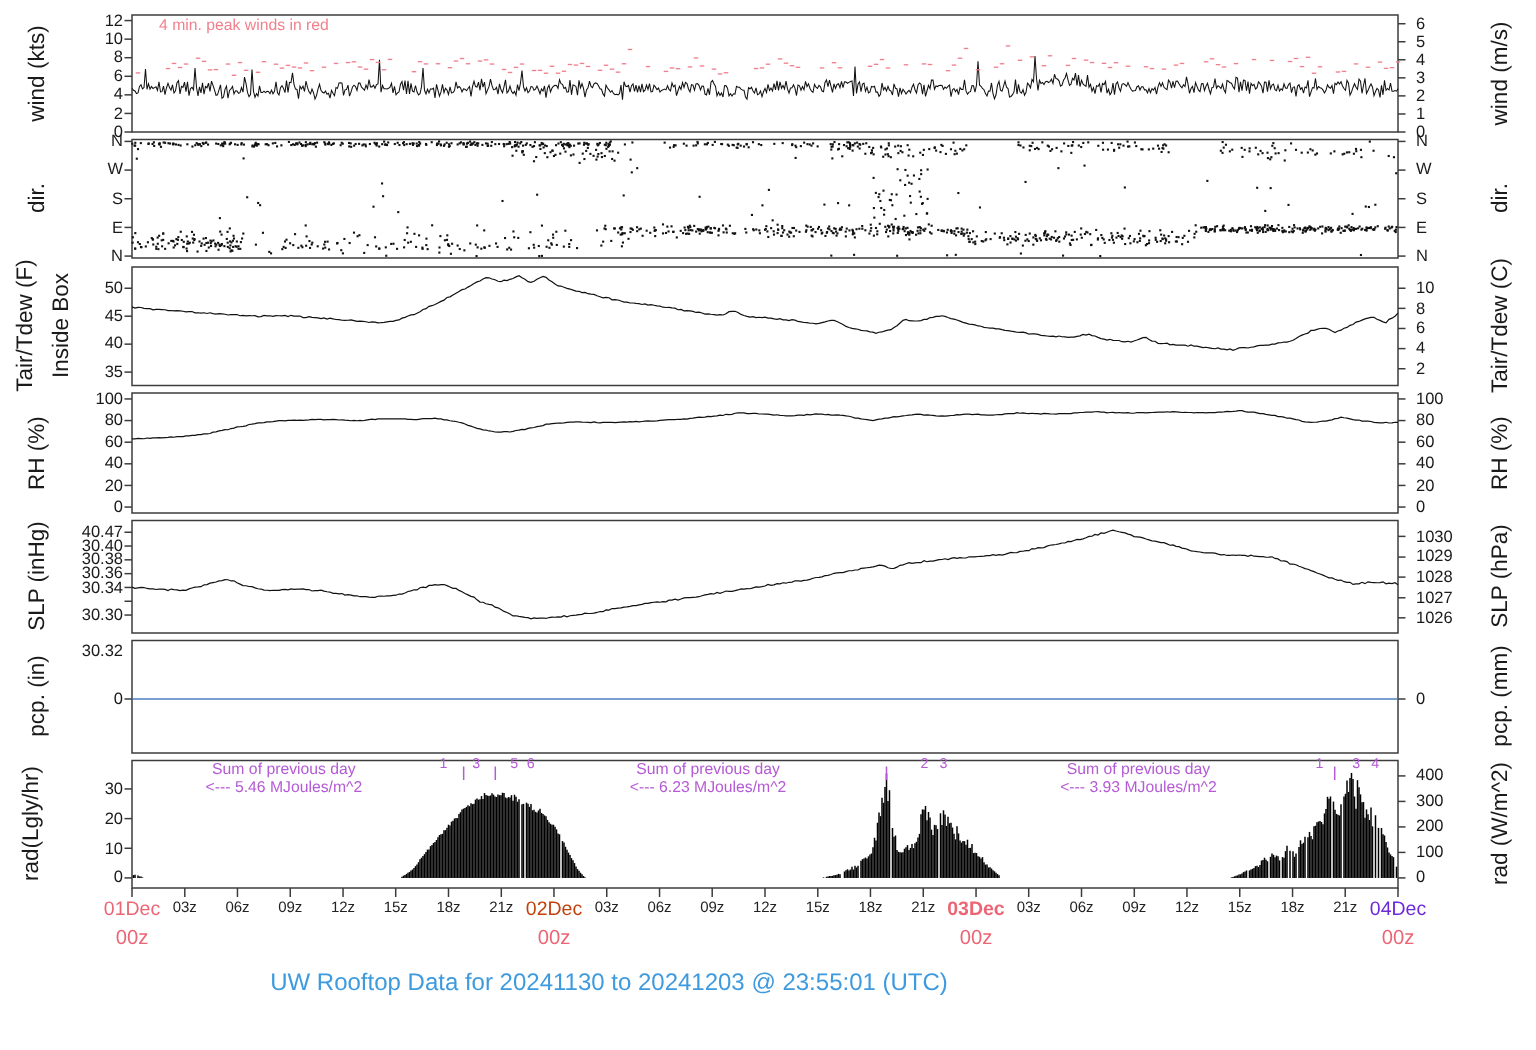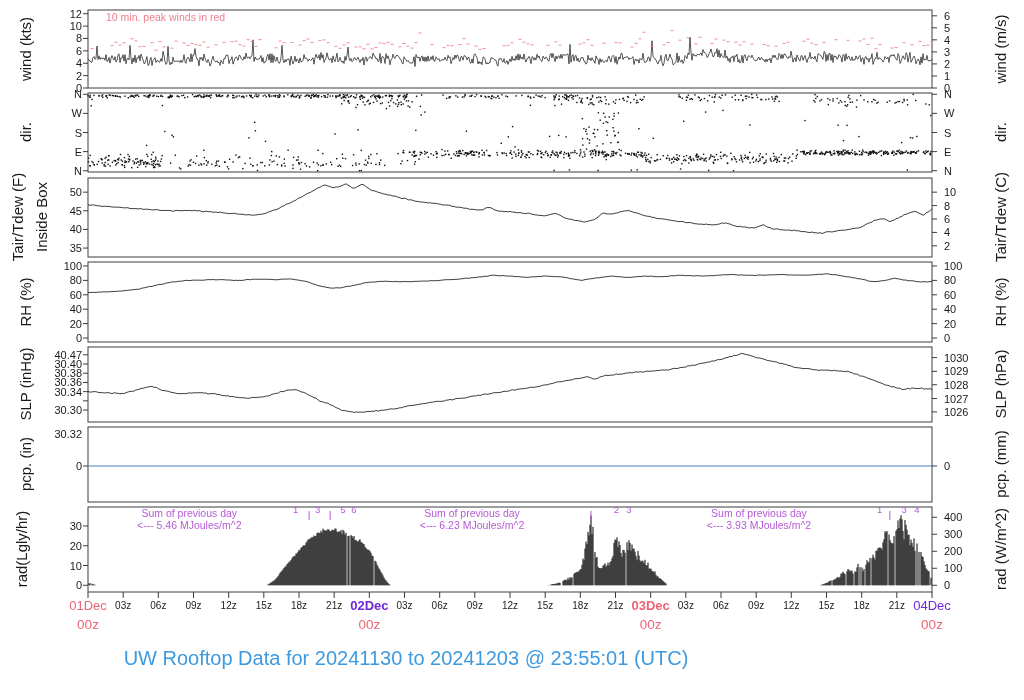--- a/index.html
+++ b/index.html
@@ -8,21 +8,21 @@
   .vlab{position:absolute;white-space:nowrap;font-size:15px;color:#1a1a1a;
         transform:translate(-50%,-50%) rotate(-90deg);}
   .tickL{position:absolute;width:82px;text-align:right;font-size:11px;color:#1a1a1a;line-height:12px;}
   .tickR{position:absolute;font-size:11px;color:#1a1a1a;line-height:12px;}
   .redNote{position:absolute;left:106px;top:11px;font-size:10.5px;}
   .purpNote{position:absolute;width:170px;text-align:center;font-size:10.5px;line-height:12px;top:507px;}
   .radMark{position:absolute;width:10px;text-align:center;font-size:9.5px;line-height:10px;}
   .dayLab{position:absolute;width:58px;text-align:center;font-size:13px;line-height:16px;}
   .dayLab.sub{font-size:13.5px;}
   .hourLab{position:absolute;width:26px;text-align:center;font-size:10px;color:#222;line-height:11px;}
-  #title{position:absolute;left:0;top:647px;width:812px;text-align:center;font-size:20px;}
+  #title{position:absolute;left:0;top:647px;width:812px;text-align:center;font-size:16px;}
 </style>
 </head>
 <body>
 
 <div id="chart-root">
   <svg id="plot-svg" width="1024" height="700">
       <g>
         <rect x="88" y="10" width="844" height="78" fill="none" stroke="#3c3c3c" stroke-width="1"></rect>
         <rect x="88" y="93" width="844" height="79" fill="none" stroke="#3c3c3c" stroke-width="1"></rect>
         <rect x="88" y="178" width="844" height="79" fill="none" stroke="#3c3c3c" stroke-width="1"></rect>
@@ -2139,21 +2139,21 @@
   <div class="vlab" style="left:21px;top:549px">rad(Lgly/hr)</div>
 
   <div class="vlab" style="left:1000px;top:49px">wind (m/s)</div>
   <div class="vlab" style="left:1000px;top:132px">dir.</div>
   <div class="vlab" style="left:1000px;top:217px">Tair/Tdew (C)</div>
   <div class="vlab" style="left:1000px;top:302px">RH (%)</div>
   <div class="vlab" style="left:1000px;top:384px">SLP (hPa)</div>
   <div class="vlab" style="left:1000px;top:464px">pcp. (mm)</div>
   <div class="vlab" style="left:1000px;top:549px">rad (W/m^2)</div>
 
-  <div class="redNote" style="color: rgb(240, 128, 142);">10 min. peak winds in red</div>
+  <div class="redNote" style="color: rgb(240, 128, 142);">4 min. peak winds in red</div>
 
   <div class="purpNote" style="color: rgb(181, 90, 213); left: 104.28px;">
     <div>Sum of previous day</div>
     <div>&lt;--- 5.46 MJoules/m^2</div>
   </div>
   <div class="purpNote" style="color: rgb(181, 90, 213); left: 387.02px;">
     <div>Sum of previous day</div>
     <div>&lt;--- 6.23 MJoules/m^2</div>
   </div>
   <div class="purpNote" style="color: rgb(181, 90, 213); left: 673.98px;">
@@ -2241,21 +2241,21 @@
     <div class="radMark" style="left: 911.808px; top: 505px; color: rgb(181, 90, 213);">4</div>
     <div class="dayLab" style="left: 59px; top: 598px; color: rgb(236, 101, 117);">01Dec</div>
     <div class="dayLab sub" style="left: 59px; top: 617px; color: rgb(236, 101, 117);">00z</div>
     <div class="hourLab" style="left: 110.167px; top: 600px;">03z</div>
     <div class="hourLab" style="left: 145.333px; top: 600px;">06z</div>
     <div class="hourLab" style="left: 180.5px; top: 600px;">09z</div>
     <div class="hourLab" style="left: 215.667px; top: 600px;">12z</div>
     <div class="hourLab" style="left: 250.833px; top: 600px;">15z</div>
     <div class="hourLab" style="left: 286px; top: 600px;">18z</div>
     <div class="hourLab" style="left: 321.167px; top: 600px;">21z</div>
-    <div class="dayLab" style="left: 340.333px; top: 598px; color: #6d28d9; font-weight: bold;">02Dec</div>
+    <div class="dayLab" style="left: 340.333px; top: 598px; color: #c2410c;">02Dec</div>
     <div class="dayLab sub" style="left: 340.333px; top: 617px; color: rgb(236, 101, 117);">00z</div>
     <div class="hourLab" style="left: 391.5px; top: 600px;">03z</div>
     <div class="hourLab" style="left: 426.667px; top: 600px;">06z</div>
     <div class="hourLab" style="left: 461.833px; top: 600px;">09z</div>
     <div class="hourLab" style="left: 497px; top: 600px;">12z</div>
     <div class="hourLab" style="left: 532.167px; top: 600px;">15z</div>
     <div class="hourLab" style="left: 567.333px; top: 600px;">18z</div>
     <div class="hourLab" style="left: 602.5px; top: 600px;">21z</div>
     <div class="dayLab" style="left: 621.667px; top: 598px; color: rgb(236, 101, 117); font-weight: bold;">03Dec</div>
     <div class="dayLab sub" style="left: 621.667px; top: 617px; color: rgb(236, 101, 117);">00z</div>

